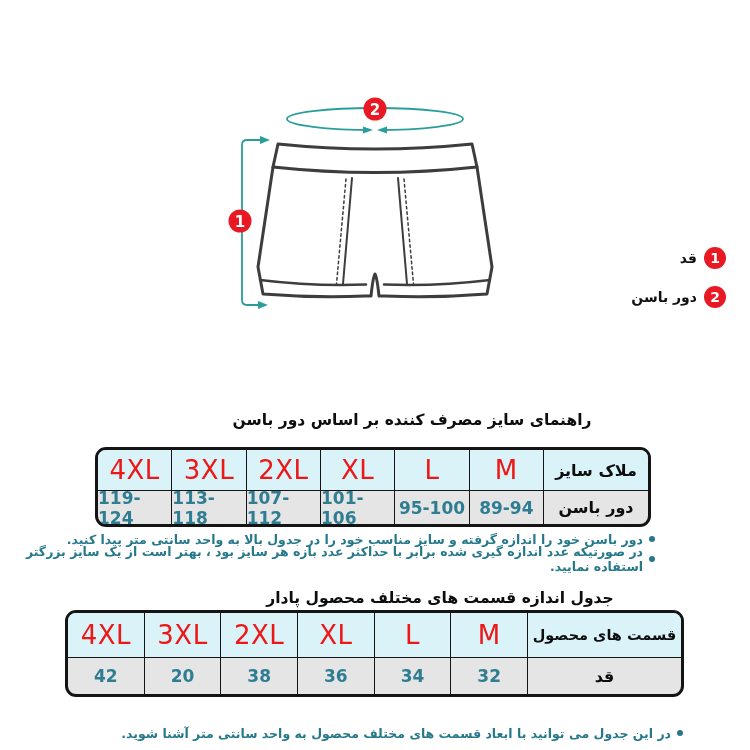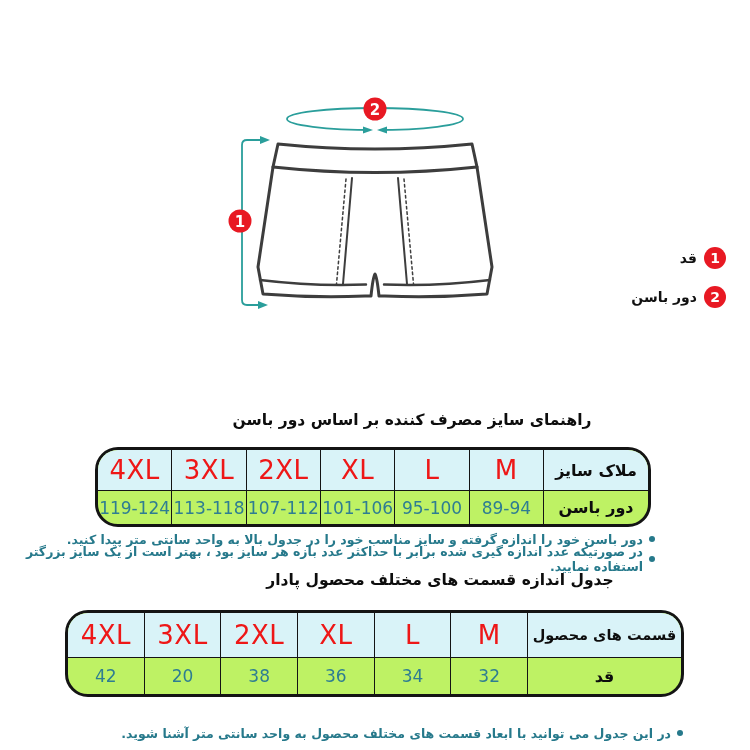--- a/index.html
+++ b/index.html
@@ -21,43 +21,43 @@
     display:flex; align-items:center; justify-content:center;
     font-size:14px; font-weight:bold;
   }
 
   
   .sec-title {
     position:absolute; text-align:center; font-size:15.5px; font-weight:bold;
     color:#0d0d0d; direction:rtl;
   }
   .sec-title.t1 { top:411px; left:82px; width:660px; }
-  .sec-title.t2 { top:571px; left:130px; width:620px; }
+  .sec-title.t2 { top:589px; left:130px; width:620px; }
 
   
   .size-table {
-    position:absolute; border:3px solid #141414; border-radius:23px;
-    overflow:hidden; background:#bef264;
+    position:absolute; border:3px solid #141414; border-radius:11px;
+    overflow:hidden; background:#e5e5e5;
   }
   .size-table .grid { display:grid; }
   .tbl1 { left:95px; top:447px; width:556px; }
   .tbl1 .grid { grid-template-columns:repeat(6,1fr) 104px; grid-template-rows:41px 33px; }
   .tbl2 { left:65px; top:610px; width:619px; }
   .tbl2 .grid { grid-template-columns:repeat(6,1fr) 153px; grid-template-rows:45px 36px; }
 
   .cell {
     display:flex; align-items:center; justify-content:center;
     border-right:1.5px solid #141414; overflow:hidden;
   }
   .cell.last { border-right:none; }
   .cell.hdr { background:#d9f3f8; border-bottom:1.5px solid #141414; }
   .size-red { color:#ee1717; font-size:26px; letter-spacing:0.5px; }
   .label-cell { color:#0d0d0d; font-weight:bold; font-size:16px; direction:rtl; }
   .tbl2 .label-cell.hdr-label { font-size:14.5px; }
-  .num-teal { color:#2e7d92; font-size:17px; }
+  .num-teal { color:#2e7d92; font-size:17px;font-weight:bold; }
 
   
   .notes { position:absolute; direction:rtl; }
   .notes.n1 { top:529px; right:95px; }
   .notes.n2 { top:706px; right:67px;margin-top:17px; }
   .note-line {
     display:flex; align-items:center; gap:6px; height:20px;
     font-size:12.5px; font-weight:bold; color:#26798b; justify-content:flex-start;
   }
   .bullet { width:6px; height:6px; border-radius:50%; background:#26798b; flex:0 0 auto; }

